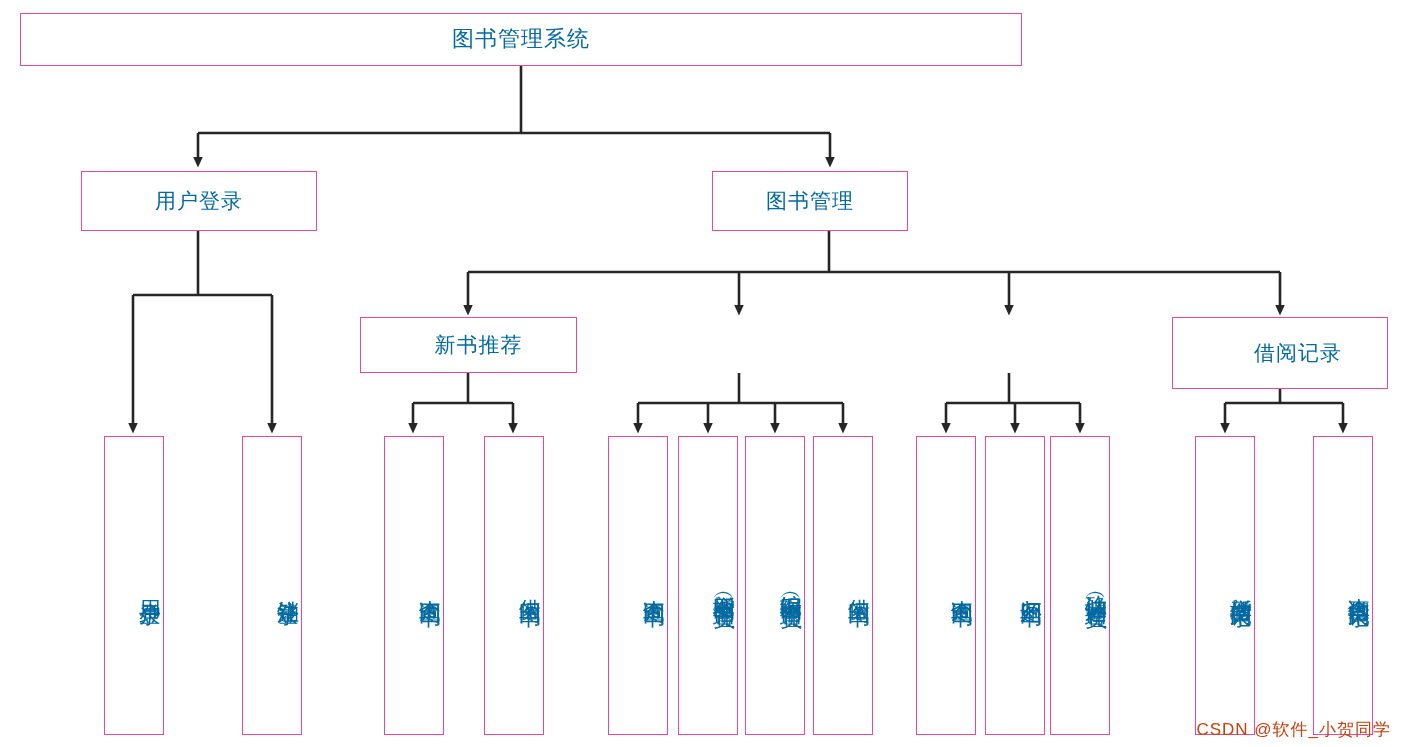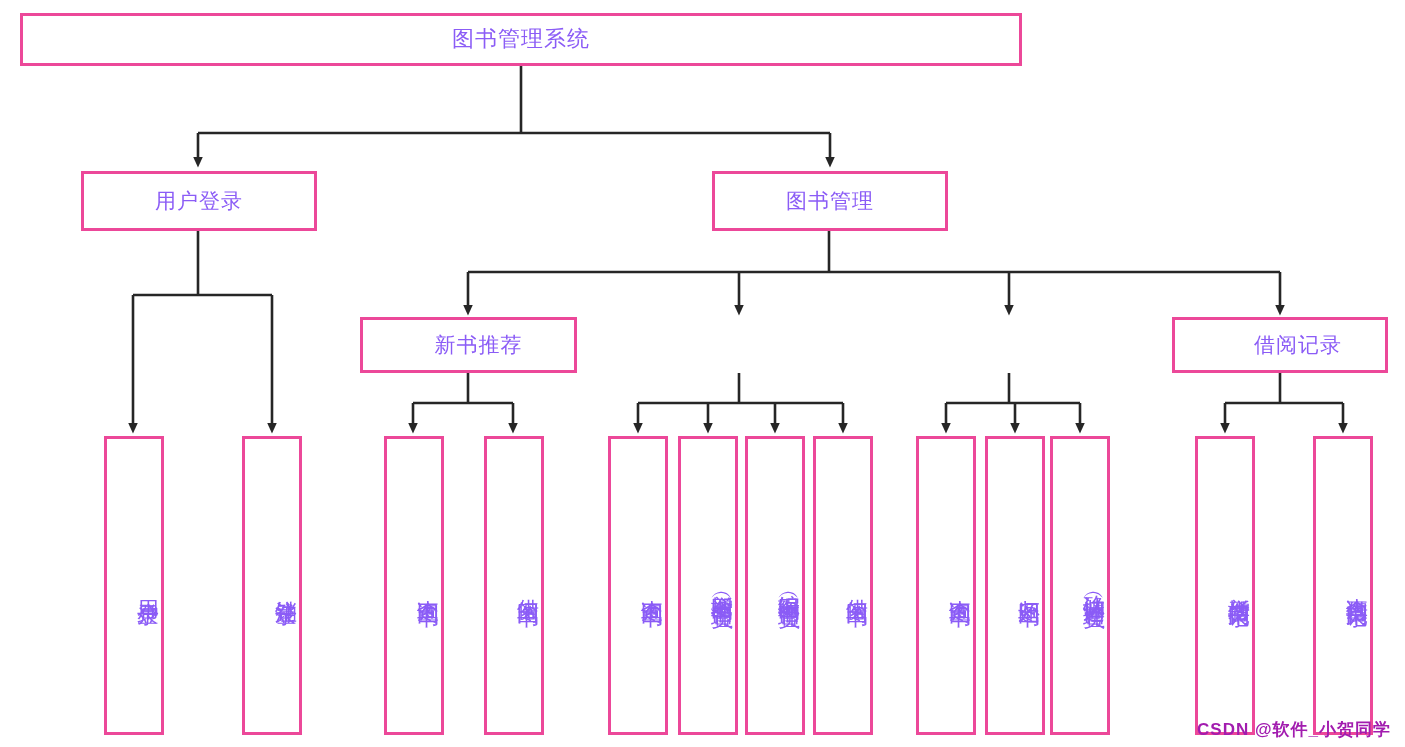--- a/index.html
+++ b/index.html
@@ -18,26 +18,26 @@
   svg#wires{
     position:absolute;
     left:0; top:0;
     width:1405px;
     height:747px;
     pointer-events:none;
   }
   .node{
     position:absolute;
     box-sizing:border-box;
-    border:3px solid #ec4899;
+    border:1px solid #ec4899;
     background:#ffffff;
     display:flex;
     align-items:center;
     justify-content:center;
-    color:#8b5cf6;
+    color:#0369a1;
   }
   .node.horiz{
     font-size:21px;
     letter-spacing:1px;
     line-height:1.2;
   }
   .node.vert{
     writing-mode:vertical-rl;
     text-orientation:upright;
     font-size:22px;
@@ -54,25 +54,24 @@
     text-align:center;
   }
   #root-node{
     font-size:22px;
   }
   #watermark{
     position:absolute;
     right:14px;
     bottom:6px;
     font-size:17px;
-    color:#a21caf;
+    color:#c2410c;
     letter-spacing:1px;
     white-space:nowrap;
     user-select:none;
-    font-weight:bold;
   }
 </style>
 </head>
 <body>
 
 <div id="canvas">
 
   <svg id="wires" viewBox="0 0 1405 747" xmlns="http://www.w3.org/2000/svg">
     <defs>
       <marker id="arw" markerWidth="12" markerHeight="12" refX="1.5" refY="5" orient="auto" markerUnits="userSpaceOnUse">
@@ -121,27 +120,27 @@
       <path d="M1225,403 L1343,403"></path>
       <path d="M1225,403 L1225,424" marker-end="url(#arw)"></path>
       <path d="M1343,403 L1343,424" marker-end="url(#arw)"></path>
     </g>
   </svg>
 
   <div class="node horiz" id="root-node" style="left:20px;top:13px;width:1002px;height:53px;">图书管理系统</div>
 
   <div class="node horiz" style="left:81px;top:171px;width:236px;height:60px;">用户登录</div>
 
-  <div class="node horiz" style="left:712px;top:171px;width:236px;height:60px;">图书管理</div>
+  <div class="node horiz" style="left:712px;top:171px;width:196px;height:60px;">图书管理</div>
 
   <div class="node horiz" style="left:360px;top:317px;width:217px;height:56px;padding-left:20px;">新书推荐</div>
 
 
 
-  <div class="node horiz" style="left:1172px;top:317px;width:216px;height:56px;padding-left:36px;">借阅记录</div>
+  <div class="node horiz" style="left:1172px;top:317px;width:216px;height:72px;padding-left:36px;">借阅记录</div>
 
   <div class="node vert" style="left:104px;top:436px;width:60px;height:299px;">
     <span class="vtext">用户登录</span>
   </div>
 
   <div class="node vert" style="left:242px;top:436px;width:60px;height:299px;">
     <span class="vtext">注销登录</span>
   </div>
 
   <div class="node vert" style="left:384px;top:436px;width:60px;height:299px;">

